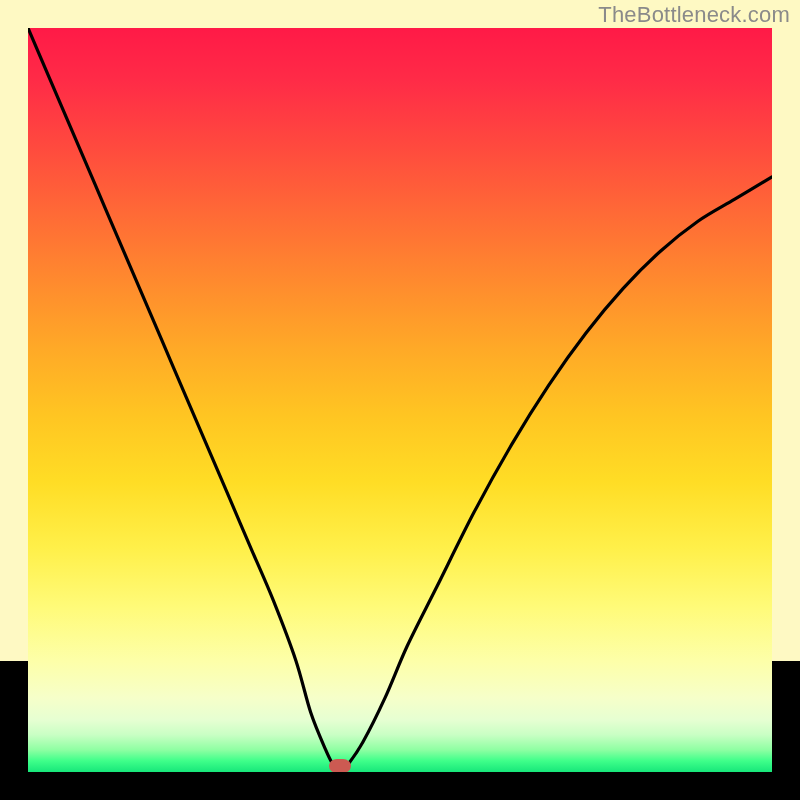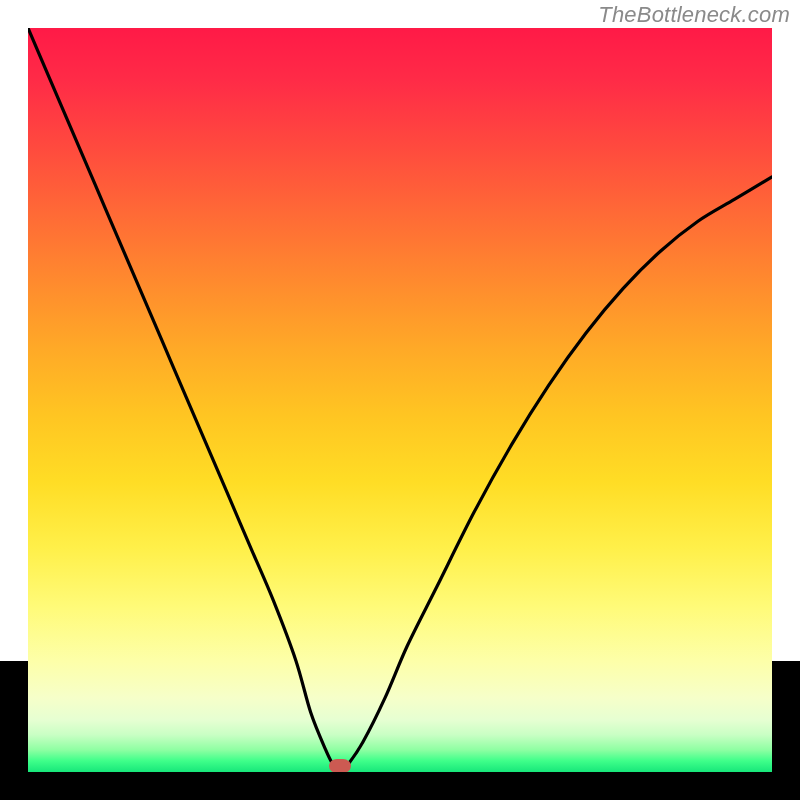--- a/index.html
+++ b/index.html
@@ -10,22 +10,21 @@
     background: #000;
     overflow: hidden;
     font-family: Arial, Helvetica, sans-serif;
   }
   .frame {
     position: absolute;
     top: 0;
     left: 0;
     width: 800px;
     height: 661px;
-    background: #ffffff;
-    font-style: italic;
+    background: #fef9c3;
   }
   .plot-area {
     position: absolute;
     top: 28px;
     left: 28px;
     width: 744px;
     height: 744px;
     overflow: hidden;
   }
   .gradient {

